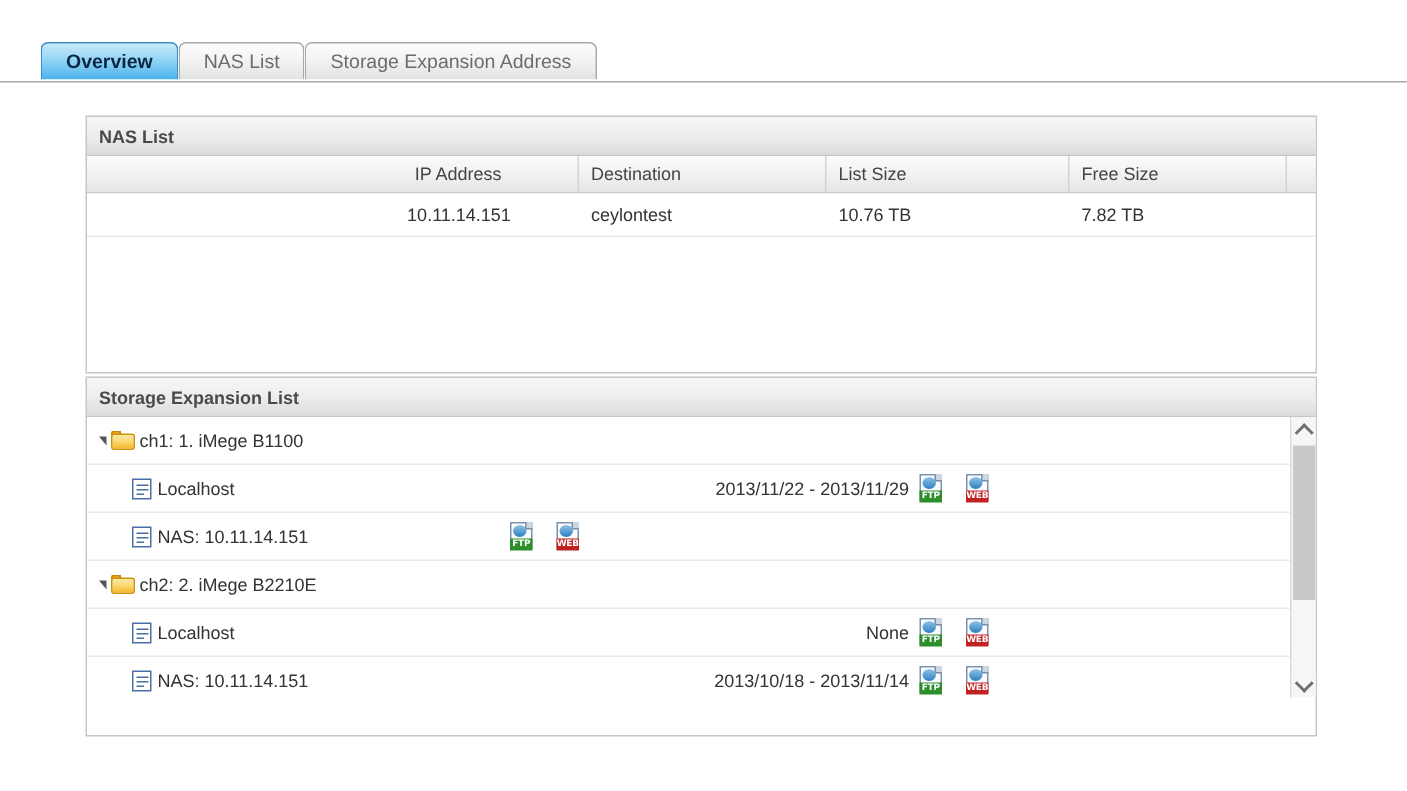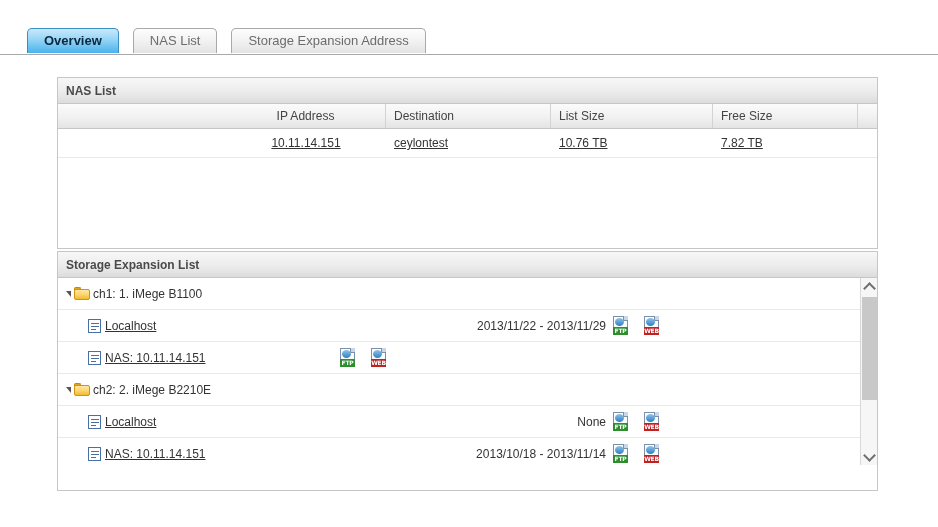--- a/index.html
+++ b/index.html
@@ -25,21 +25,21 @@
     height: 27px;
     border-bottom: 1px solid #a9a9a9;
     box-sizing: border-box;
   }
   .tabstrip {
     position: absolute;
     left: 27px;
     top: 0;
     display: flex;
     align-items: flex-end;
-    gap: 14px;
+    gap: 0;
   }
   .tab {
     height: 25px;
     line-height: 24px;
     padding: 0 16px;
     box-sizing: border-box;
     border: 1px solid #a9a9a9;
     border-bottom: none;
     border-radius: 5px 5px 0 0;
     font-size: 13px;
@@ -112,21 +112,20 @@
 
   .grid-body {
     position: relative;
     background: #ffffff;
   }
   .row {
     display: flex;
     height: 29px;
     border-bottom: 1px solid #e9e9e9;
     box-sizing: border-box;
-    text-decoration: underline;
   }
   .cell {
     line-height: 28px;
     font-size: 12px;
     color: #333333;
     box-sizing: border-box;
     overflow: hidden;
     white-space: nowrap;
   }
   .cell.c { text-align: center; }
@@ -255,21 +254,21 @@
   }
   .doc-icon i:nth-child(1) { top: 3px;  width: 8px; }
   .doc-icon i:nth-child(2) { top: 6px;  width: 8px; }
   .doc-icon i:nth-child(3) { top: 9px;  width: 5px; }
 
   .node-label {
     font-size: 12px;
     color: #333333;
     white-space: nowrap;
   }
-  .child-indent { padding-left: 30px; text-decoration: underline; }
+  .child-indent { padding-left: 30px; }
 
   
   .act-icon {
     position: relative;
     width: 17px;
     height: 19px;
     cursor: pointer;
     flex: none;
   }
   .act-icon .page {

